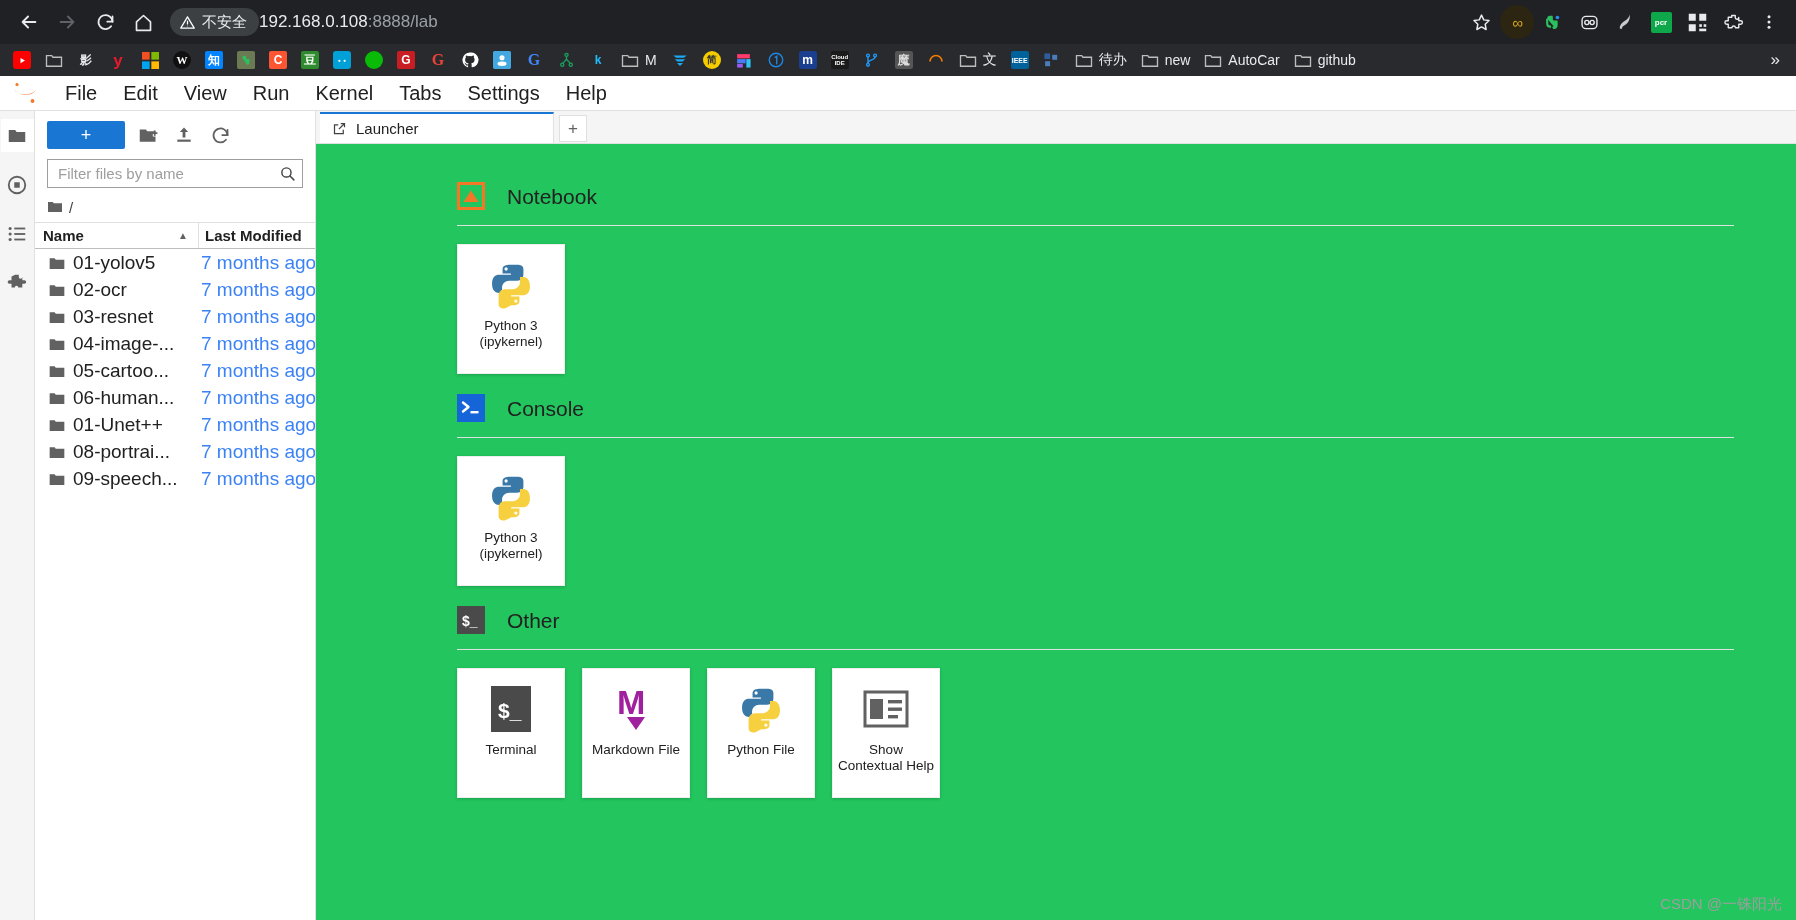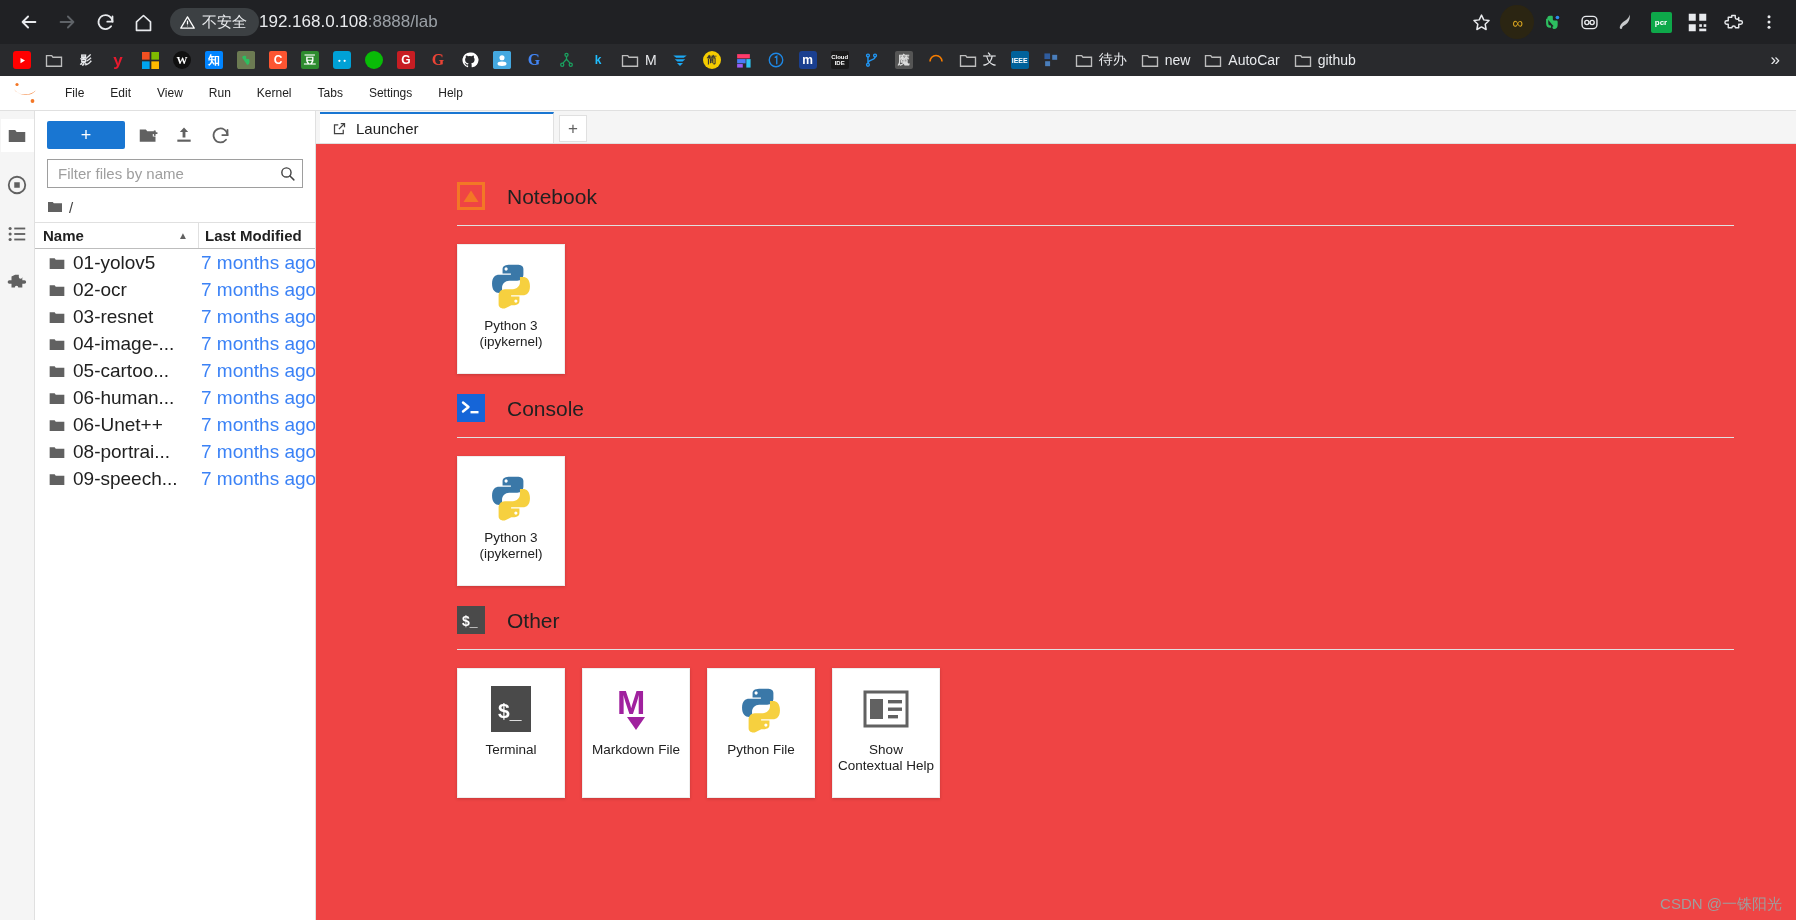--- a/index.html
+++ b/index.html
@@ -123,21 +123,21 @@
     flex: 0 0 auto;
   }
   .jp-logo {
     width: 38px; height: 30px;
     display: flex; align-items: center; justify-content: center;
     margin-left: 6px; margin-right: 8px;
     flex: 0 0 auto;
   }
   .jp-menu-item {
     padding: 4px 13px;
-    font-size: 12px;
+    font-size: 20px;
     color: #212121;
     line-height: 1;
   }
 
   .jp-body {
     flex: 1 1 auto;
     display: flex;
     min-height: 0;
   }
 
@@ -264,21 +264,21 @@
     color: #3b82f6;
     white-space: nowrap;
   }
 
   
   .jp-main {
     flex: 1 1 auto;
     display: flex;
     flex-direction: column;
     min-width: 0;
-    background: #ef4444;
+    background: #22c55e;
   }
   .jp-tabbar {
     height: 33px;
     background: #f5f5f5;
     display: flex;
     align-items: flex-end;
     border-bottom: 1px solid #e0e0e0;
     flex: 0 0 auto;
   }
   .jp-tab {
@@ -872,21 +872,21 @@
               </div>
               <div class="fmod">7 months ago</div>
             </div>
             <div class="fb-row">
               <div class="fname">
                 <span style="display: flex; flex: 0 0 auto;">
                   <svg width="16" height="14" viewBox="0 0 24 20" fill="#616161">
                     <path d="M1 3h7.5l1.6 2H23v14H1z"></path>
                   </svg>
                 </span>
-                <span>06-Unet++</span>
+                <span>01-Unet++</span>
               </div>
               <div class="fmod">7 months ago</div>
             </div>
             <div class="fb-row">
               <div class="fname">
                 <span style="display: flex; flex: 0 0 auto;">
                   <svg width="16" height="14" viewBox="0 0 24 20" fill="#616161">
                     <path d="M1 3h7.5l1.6 2H23v14H1z"></path>
                   </svg>
                 </span>

